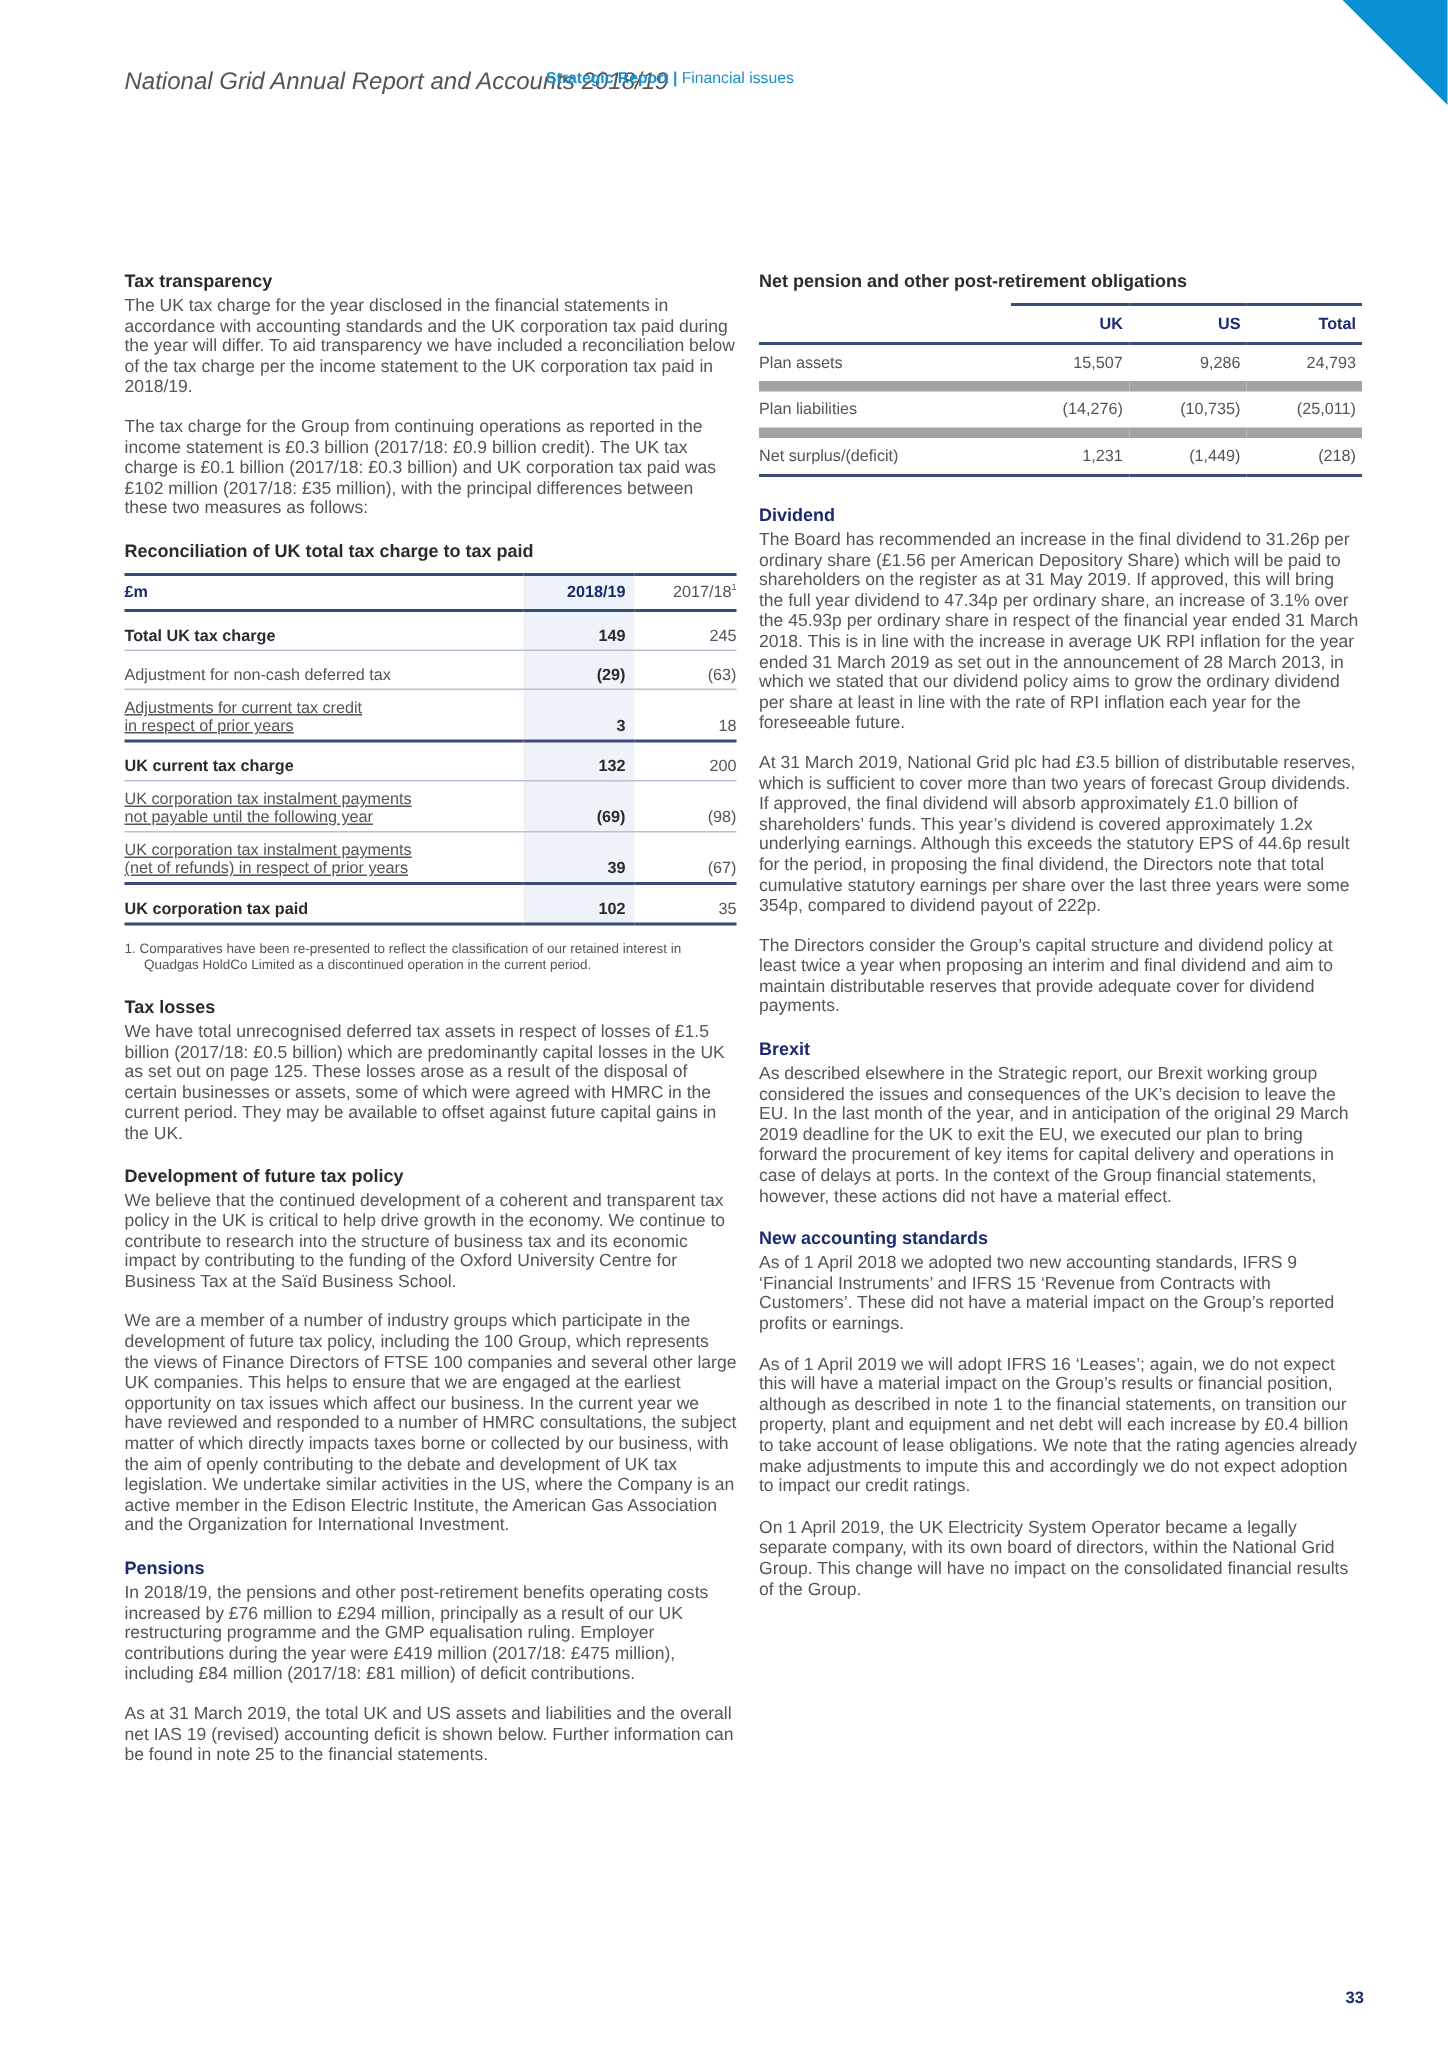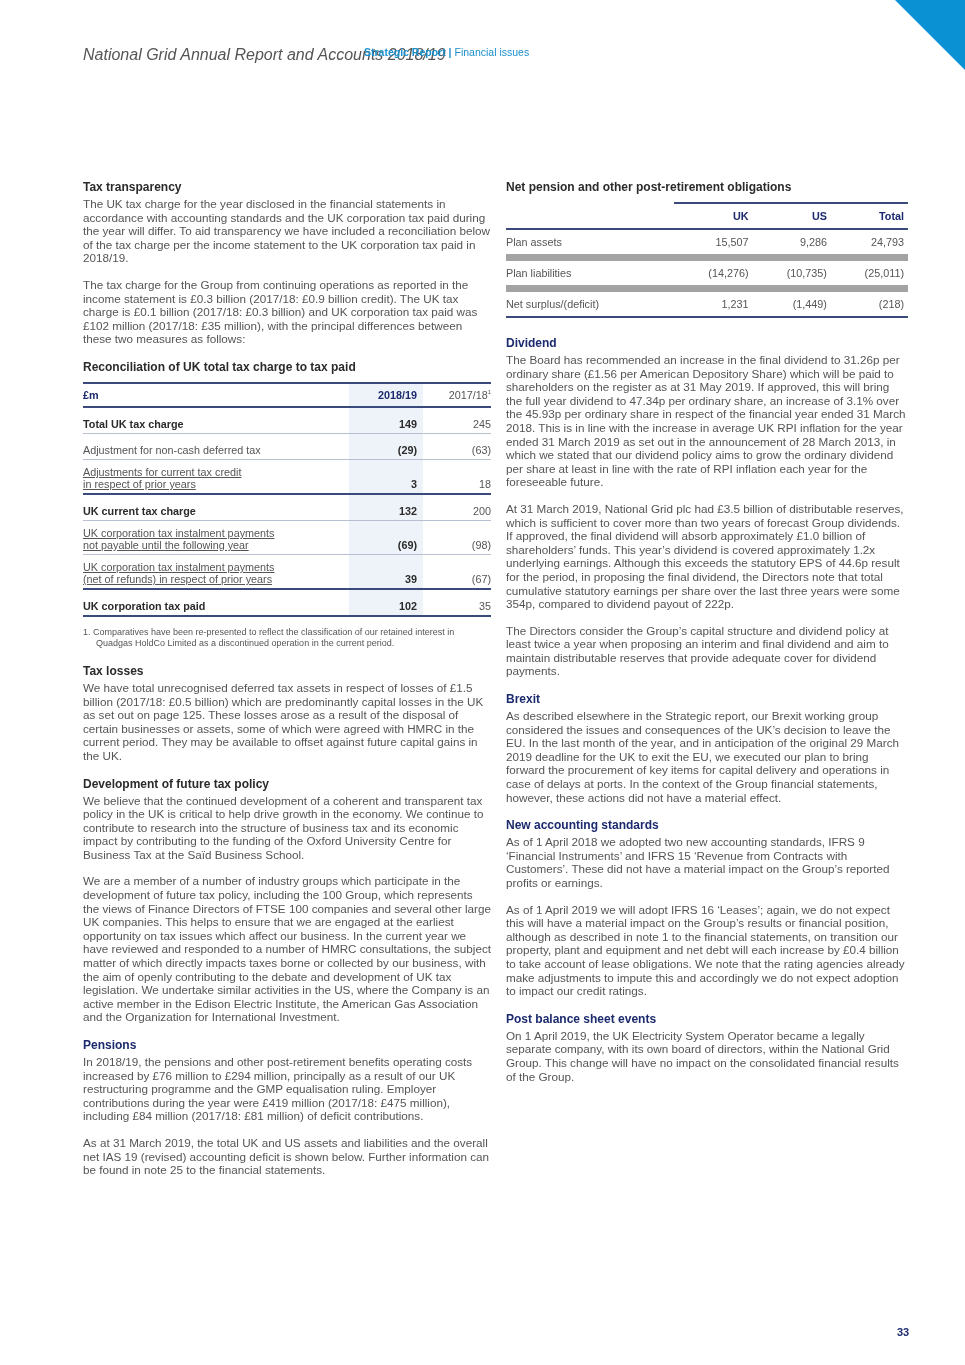--- a/index.html
+++ b/index.html
@@ -200,18 +200,17 @@
     <p style="margin-bottom:14px">As described elsewhere in the Strategic report, our Brexit working group considered the issues and consequences of the UK’s decision to leave the EU. In the last month of the year, and in anticipation of the original 29 March 2019 deadline for the UK to exit the EU, we executed our plan to bring forward the procurement of key items for capital delivery and operations in case of delays at ports. In the context of the Group financial statements, however, these actions did not have a material effect.</p>
   </div>
 
   <div class="section">
     <h3 class="blue">New accounting standards</h3>
     <p>As of 1 April 2018 we adopted two new accounting standards, IFRS 9 ‘Financial Instruments’ and IFRS 15 ‘Revenue from Contracts with Customers’. These did not have a material impact on the Group’s reported profits or earnings.</p>
     <p style="margin-bottom:14px">As of 1 April 2019 we will adopt IFRS 16 ‘Leases’; again, we do not expect this will have a material impact on the Group’s results or financial position, although as described in note 1 to the financial statements, on transition our property, plant and equipment and net debt will each increase by £0.4 billion to take account of lease obligations. We note that the rating agencies already make adjustments to impute this and accordingly we do not expect adoption to impact our credit ratings.</p>
   </div>
 
   <div class="section">
-    <h3 class="blue">Post balance sheet events</h3>
     <p>On 1 April 2019, the UK Electricity System Operator became a legally separate company, with its own board of directors, within the National Grid Group. This change will have no impact on the consolidated financial results of the Group.</p>
   </div>
 </div>
 
 <div class="pagenum">33</div>
 
 </body></html>

